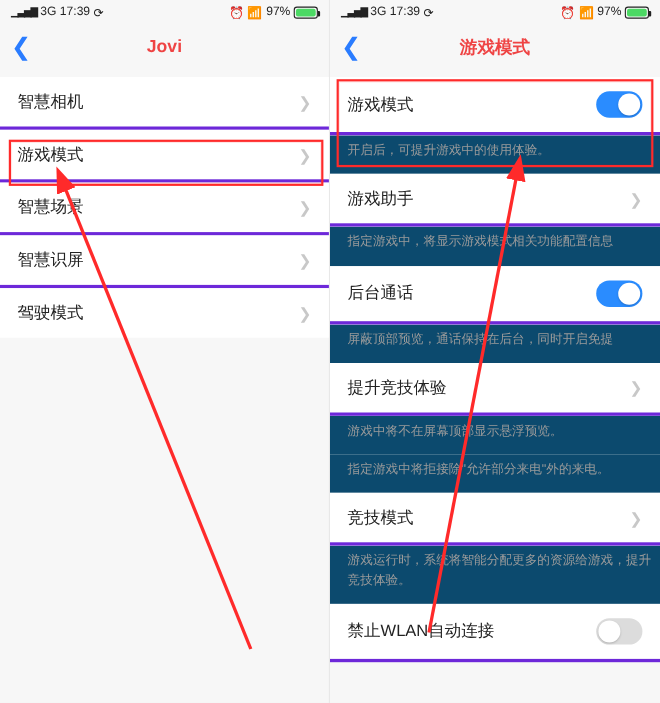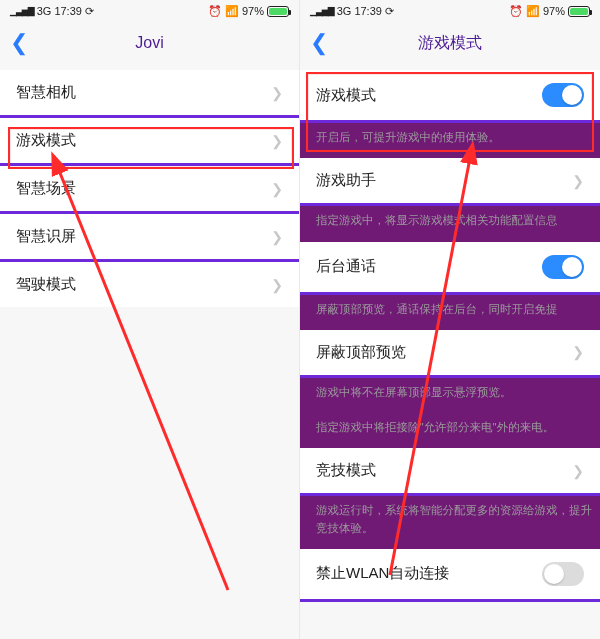--- a/index.html
+++ b/index.html
@@ -54,41 +54,41 @@
     display: flex;
     align-items: center;
     justify-content: center;
     position: relative;
     background: #f7f7f7;
   }
   .nav-back {
     position: absolute; left: 10px; top: 50%; transform: translateY(-50%);
     color: #2a7cff; font-size: 22px; line-height: 1;
   }
-  .nav-title { font-size: 16px; font-weight: 400; color: #4c1d95; }
+  .nav-title { font-size: 16px; font-weight: 700; color: #ef4444; }
   .content { padding-top: 6px; }
   .row {
     background: #fff;
     padding: 13px 16px;
     display: flex;
     align-items: center;
     justify-content: space-between;
     font-size: 15px;
     color: #222;
     border-bottom: 3px solid #6d28d9;
     position: relative;
   }
   .row.noborder { border-bottom: none; }
   .chevron { color: #c8c8c8; font-size: 14px; }
   .desc {
     padding: 6px 6px 12px 16px;
     font-size: 11.5px;
     color: #9a9a9a;
     line-height: 1.5;
-    background: #701a75;
+    background: #0c4a6e;
   }
   .toggle {
     width: 42px; height: 24px; border-radius: 12px; position: relative;
     transition: background .2s;
   }
   .toggle.on { background: #2a8cff; }
   .toggle.off { background: #dcdcdc; }
   .toggle .knob {
     position: absolute; top: 2px; width: 20px; height: 20px; border-radius: 50%;
     background: #fff; box-shadow: 0 1px 2px rgba(0,0,0,.2);
@@ -196,21 +196,21 @@
 
       <div class="row">
         <span>后台通话</span>
         <span class="toggle on">
             <span class="knob"></span>
           </span>
       </div>
       <div class="desc">屏蔽顶部预览，通话保持在后台，同时开启免提</div>
 
       <div class="row">
-        <span>屏蔽顶部预览</span>
+        <span>提升竞技体验</span>
         <span class="chevron">❯</span>
       </div>
       <div class="desc">游戏中将不在屏幕顶部显示悬浮预览。</div>
 
       <div class="desc">指定游戏中将拒接除"允许部分来电"外的来电。</div>
 
       <div class="row">
         <span>竞技模式</span>
         <span class="chevron">❯</span>
       </div>

